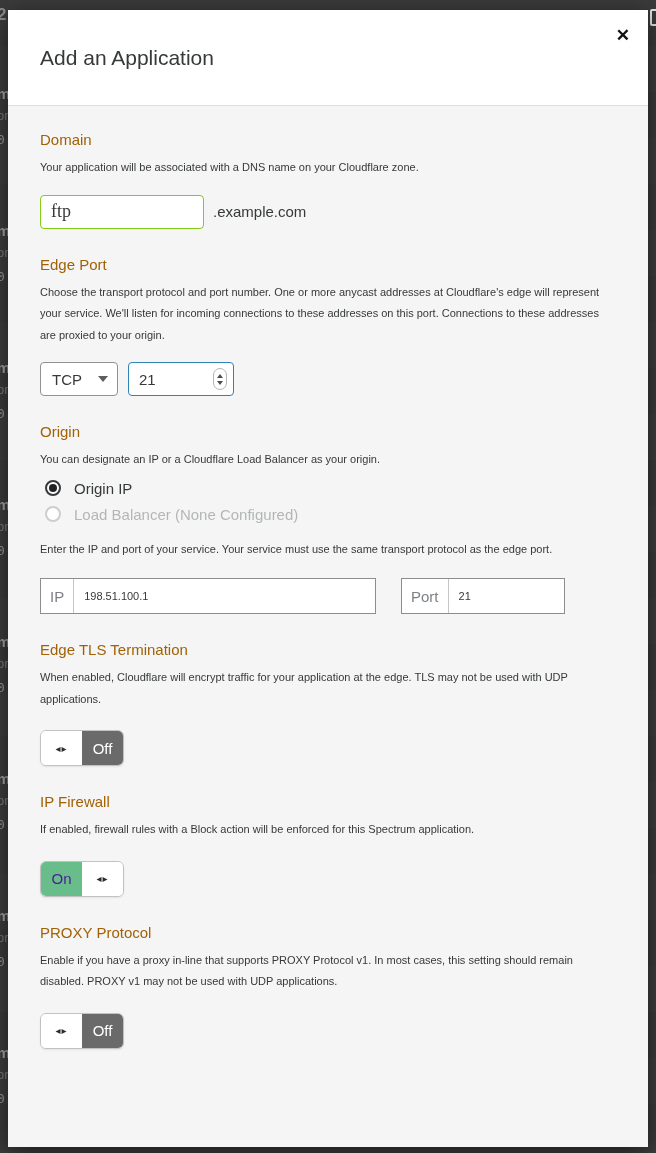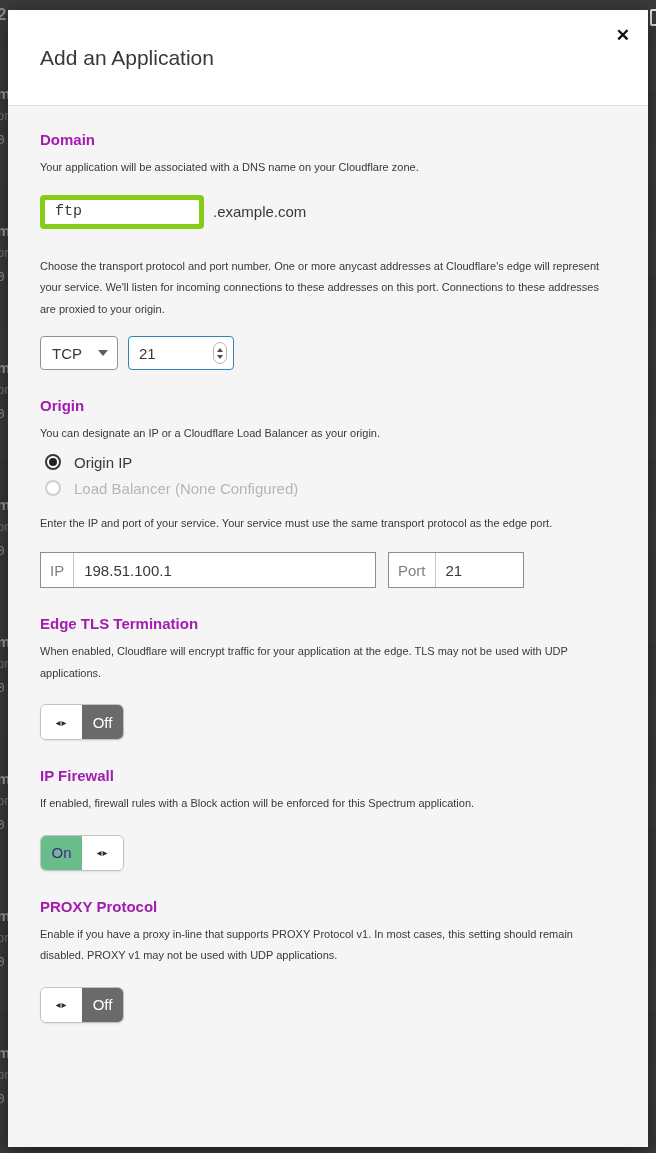--- a/index.html
+++ b/index.html
@@ -49,32 +49,32 @@
   }
   .close-btn {
     position: absolute; top: 13px; right: 14px;
     background: none; border: none;
     font-size: 17px; font-weight: bold; color: #111;
     cursor: pointer; line-height: 1; padding: 4px;
   }
   .modal-body { padding: 25px 32px 0 32px; }
 
   .section { margin-bottom: 27px; }
-  .sec-label { font-size: 15px; font-weight: 700; color: #a21caf; margin-bottom: 9px; }
+  .sec-label { font-size: 15px; font-weight: 400; color: #a16207; margin-bottom: 9px; }
   .sec-desc  { font-size: 11px; color: #36393a; line-height: 21.5px; max-width: 576px; }
 
   .row { display: flex; align-items: center; }
   .mt { margin-top: 16px; }
 
   
   .text-input {
     height: 34px; background: #fff;
-    border: 5px solid #84cc16; border-radius: 4px;
-    font-family: Liberation Mono, monospace;
-    font-size: 15px; color: #36393a; padding: 0 10px;
+    border: 1px solid #84cc16; border-radius: 4px;
+    font-family: Liberation Serif, serif;
+    font-size: 18px; color: #36393a; padding: 0 10px;
   }
   .domain-input { width: 164px; }
   .suffix { margin-left: 9px; font-size: 15px; color: #36393a; }
 
   
   .select {
     width: 78px; height: 34px; background: #fff;
     border: 1px solid #929292; border-radius: 4px;
     display: flex; align-items: center; justify-content: space-between;
     padding: 0 9px 0 11px; font-size: 15px; color: #36393a; cursor: pointer;
@@ -121,24 +121,24 @@
     display: flex; align-items: stretch; height: 36px;
     border: 1px solid #8d8d8d; background: #fff;
   }
   .prefix-field .prefix {
     display: flex; align-items: center; padding: 0 9px;
     color: #7e8184; font-size: 15px; border-right: 1px solid #c6c6c6;
   }
   .prefix-field input {
     border: none; outline: none; padding: 0 10px;
     font-family: "Liberation Sans", sans-serif;
-    font-size: 15px; color: #36393a; min-width: 0;
+    font-size: 11px; color: #36393a; min-width: 0;
   }
   .ip-field { width: 336px; }
-  .port-field { width: 136px; margin-left: 12px; }
+  .port-field { width: 164px; margin-left: 25px; }
   .ip-field input { width: 100%; }
   .port-field input { width: 100%; }
 
   
   .toggle {
     display: inline-flex; height: 36px; width: 84px;
     border-radius: 6px; overflow: hidden;
     border: 1px solid #c2c2c2; cursor: pointer;
     box-shadow: 0 1px 2px rgba(0,0,0,0.08);
   }
@@ -213,20 +213,21 @@
     <div class="section">
       <div class="sec-label">Domain</div>
       <p class="sec-desc">Your application will be associated with a DNS name on your Cloudflare zone.</p>
       <div class="row mt">
         <input type="text" class="text-input domain-input" value="ftp" style="">
         <span class="suffix">.example.com</span>
       </div>
     </div>
 
     <div class="section">
+      <div class="sec-label">Edge Port</div>
       <p class="sec-desc">Choose the transport protocol and port number. One or more anycast addresses at Cloudflare's edge will represent your service. We'll listen for incoming connections to these addresses on this port. Connections to these addresses are proxied to your origin.</p>
       <div class="row mt">
         <div class="select">
           <span>TCP</span>
           <span class="caret-down"></span>
         </div>
         <div class="num-wrap">
           <input type="text" class="num-input" value="21" style="">
           <span class="stepper">
             <span class="tri-up"></span>

